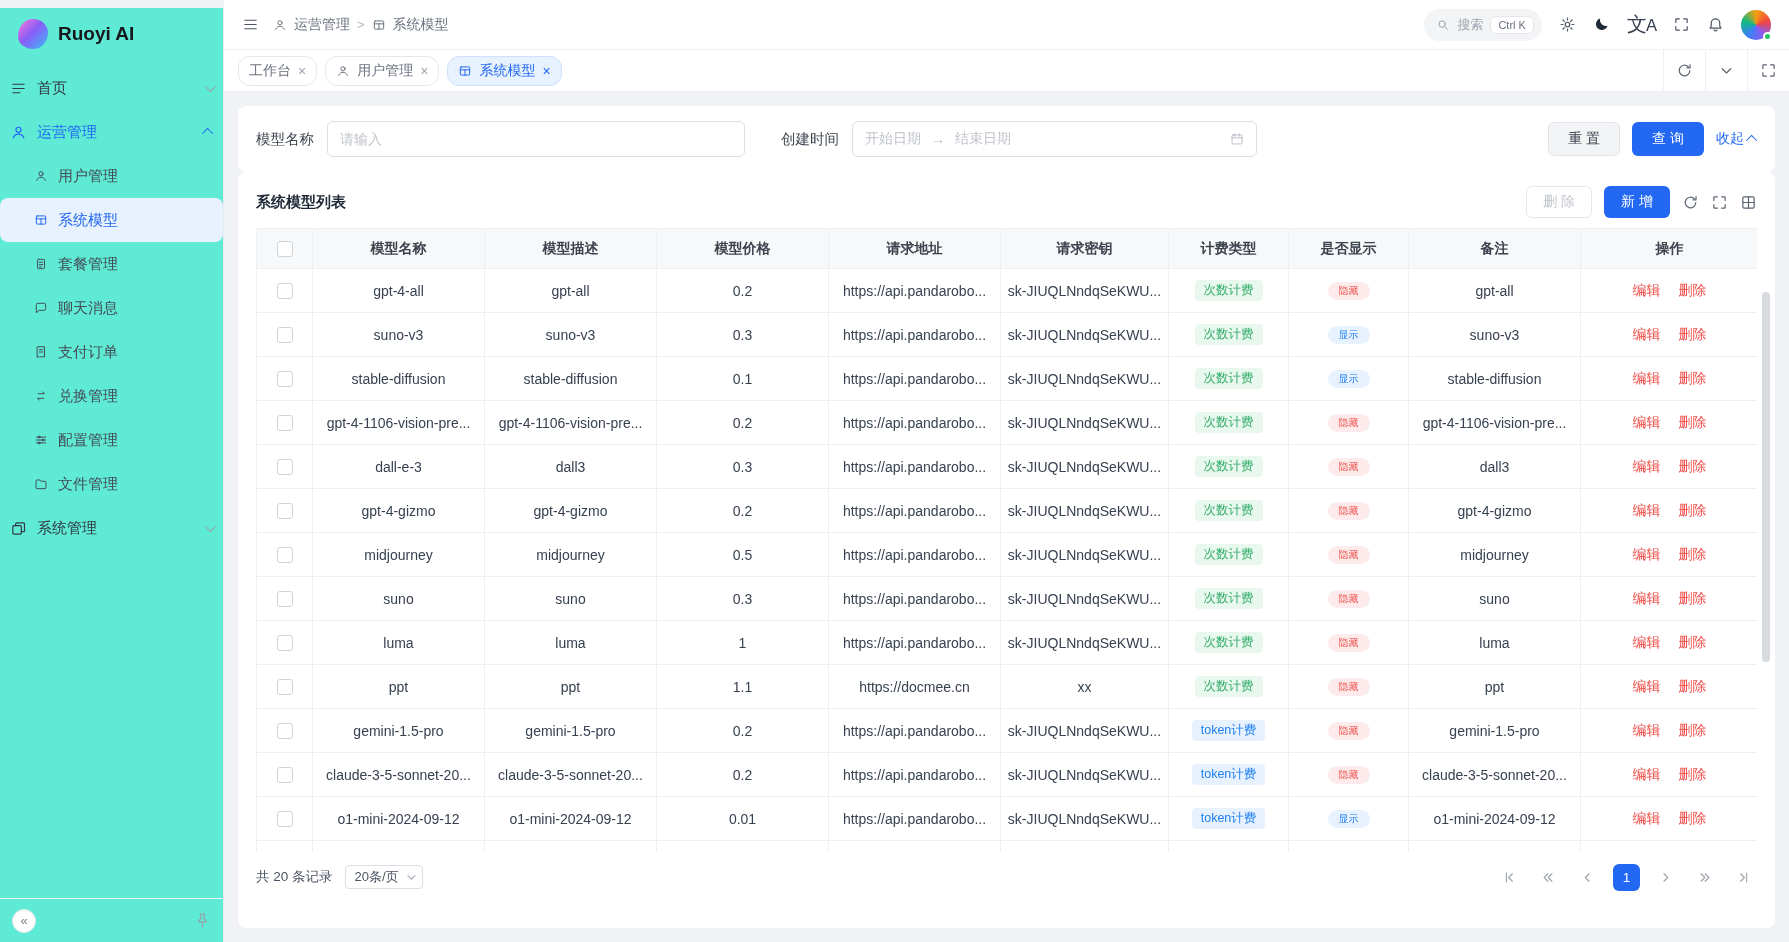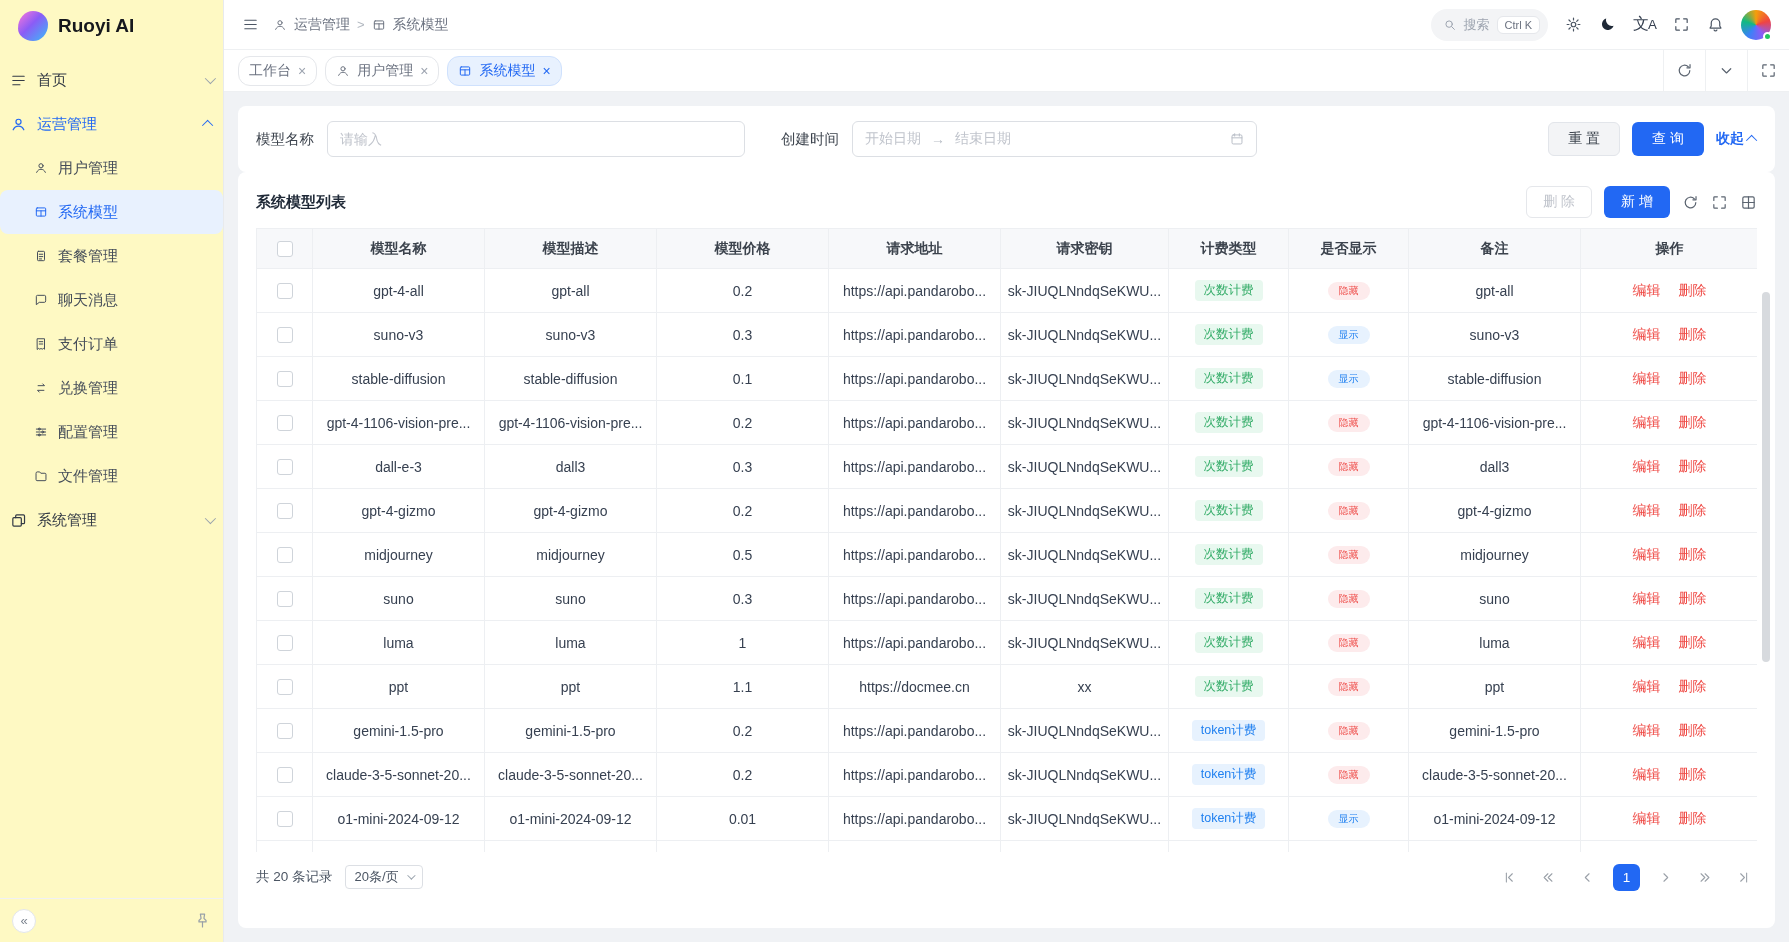--- a/index.html
+++ b/index.html
@@ -5,21 +5,21 @@
   * { box-sizing: border-box; margin: 0; padding: 0; }
   html, body { width: 1789px; height: 942px; overflow: hidden; }
   body {
     font-family: "Liberation Sans", "DejaVu Sans", sans-serif;
     font-size: 14px; color: #374151; background: #f0f2f5;
   }
   :root { --primary:#2268f3; --border:#e8eaed; --tborder:#edeff2; }
   .app { display: flex; width: 100%; height: 100%; }
 
   
-  .sidebar { width: 224px; background:#fef9c3; border-right:1px solid var(--border); display:flex; flex-direction:column; flex-shrink:0; }
+  .sidebar { width: 224px; background:#5eead4; border-right:1px solid var(--border); display:flex; flex-direction:column; flex-shrink:0;margin-top:8px; }
   .logo { height:52px; display:flex; align-items:center; gap:10px; padding:0 18px; flex-shrink:0; }
   .logo-badge { width:30px; height:30px; background:linear-gradient(135deg,#ff7ad9 0%,#8b5cf6 45%,#38bdf8 100%); border-radius:50% 50% 50% 50% / 58% 45% 55% 42%; }
   .logo-text { font-size:19px; font-weight:700; color:#16181d; }
   .nav { flex:1; padding:6px 0; overflow:hidden; }
   .mi { height:44px; display:flex; align-items:center; gap:10px; padding:0 10px; border-radius:8px; color:#333a45; font-size:15px; cursor:pointer; }
   .mi .lbl { white-space:nowrap; }
   .mi .chev { margin-left:auto; }
   .mi.parent-active { color:var(--primary); }
   .sub .mi { padding-left:34px; color:#40485391; color:#454d59; }
   .sub .mi.active { background:#e8f1fe; color:var(--primary); }
@@ -40,21 +40,21 @@
   .main { flex:1; display:flex; flex-direction:column; min-width:0; }
 
   .topbar { height:50px; background:#fff; border-bottom:1px solid #eef0f2; display:flex; align-items:center; gap:14px; padding:0 18px; flex-shrink:0; }
   .crumb { display:flex; align-items:center; gap:7px; color:#6b7280; font-size:14px; }
   .crumb .sep { color:#b2b8c0; font-size:13px; }
   .top-right { margin-left:auto; display:flex; align-items:center; gap:17px; color:#4b5563; }
   .search-pill { height:32px; background:#f3f4f6; border-radius:16px; display:flex; align-items:center; gap:7px; padding:0 8px 0 12px; color:#9ca3af; font-size:13px; cursor:pointer; }
   .kbd { background:#fff; border:1px solid #e5e7eb; border-radius:6px; padding:2px 7px; font-size:11px; color:#6b7280; }
   .avatar { width:30px; height:30px; border-radius:50%; background:conic-gradient(#f59e0b,#ef4444,#8b5cf6,#3b82f6,#10b981,#f59e0b); position:relative; cursor:pointer; }
   .avatar .dot { position:absolute; right:-1px; bottom:-1px; width:9px; height:9px; border-radius:50%; background:#22c55e; border:2px solid #fff; }
-  .translate { font-size:16px; color:#374151; cursor:pointer; letter-spacing:-1px; }
+  .translate { font-size:20px; color:#374151; cursor:pointer; letter-spacing:-1px; }
 
   .tabsbar { height:42px; background:#fff; border-bottom:1px solid #eef0f2; display:flex; align-items:center; padding-left:14px; flex-shrink:0; }
   .tabs { display:flex; gap:8px; align-items:center; }
   .tab { height:30px; display:flex; align-items:center; gap:7px; padding:0 10px; border:1px solid #e5e7eb; border-radius:12px; color:#6b7280; font-size:14px; background:#fff; cursor:pointer; white-space:nowrap; }
   .tab .x { font-size:14px; color:#9ca3af; cursor:pointer; }
   .tab.active { background:#e8f1fe; border-color:#cfe1fd; color:var(--primary); }
   .tab.active .x { color:var(--primary); }
   .tabs-ctrl { margin-left:auto; display:flex; align-self:stretch; }
   .tabs-ctrl .tc { width:42px; border-left:1px solid #eef0f2; display:flex; align-items:center; justify-content:center; color:#5b6470; cursor:pointer; }
 
@@ -66,21 +66,21 @@
   .flabel { font-size:14.5px; color:#3c434d; margin-right:3px; white-space:nowrap; }
   .tinput { width:418px; height:36px; border:1px solid #dcdfe4; border-radius:6px; padding:0 12px; font-size:14px; color:#737373; outline:none; font-family:inherit; }
   .tinput::placeholder { color:#c0c4cc; }
   .daterange { width:405px; height:36px; border:1px solid #dcdfe4; border-radius:6px; display:flex; align-items:center; gap:10px; padding:0 12px; color:#c0c4cc; font-size:14px; cursor:pointer; }
   .daterange .cal { margin-left:auto; color:#b8bdc6; }
   .filter-right { margin-left:auto; display:flex; align-items:center; gap:12px; }
   .btn { height:34px; border-radius:6px; font-size:14px; padding:0 19px; cursor:pointer; border:1px solid transparent; font-family:inherit; white-space:nowrap; }
   .btn.ghost { background:#f3f4f6; border-color:#e2e5ea; color:#3c434d; }
   .btn.primary { background:var(--primary); color:#fff; }
   .btn.disabled { background:#fff; border-color:#e5e7eb; color:#c0c4cc; cursor:not-allowed; }
-  .link-collapse { color:var(--primary); font-size:14px; display:flex; align-items:center; gap:5px; cursor:pointer; font-weight:700; }
+  .link-collapse { color:var(--primary); font-size:14px; display:flex; align-items:center; gap:5px; cursor:pointer; font-weight:400; }
 
   
   .table-card { flex:1; padding:12px 18px 6px; display:flex; flex-direction:column; position:relative; overflow:hidden; }
   .card-head { display:flex; align-items:center; height:36px; margin-bottom:8px; flex-shrink:0; }
   .card-title { font-size:15px; font-weight:600; color:#1f2937; }
   .card-actions { margin-left:auto; display:flex; align-items:center; gap:12px; color:#5b6470; }
   .btn.small { height:32px; padding:0 16px; }
   .iconbtn { background:none; border:none; color:#5b6470; cursor:pointer; display:flex; align-items:center; }
 
   .table-scroll { height:624px; overflow:hidden; flex-shrink:0; }

